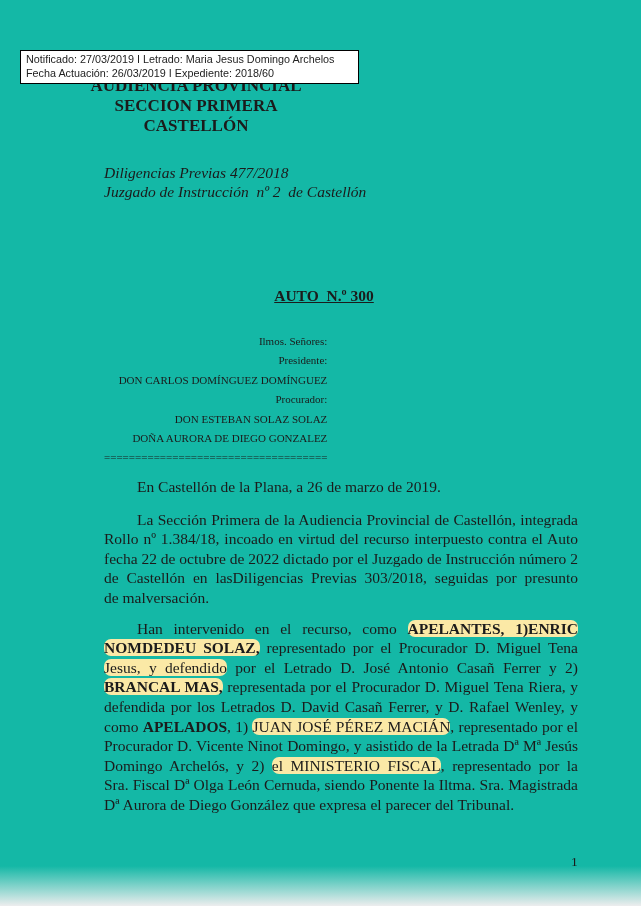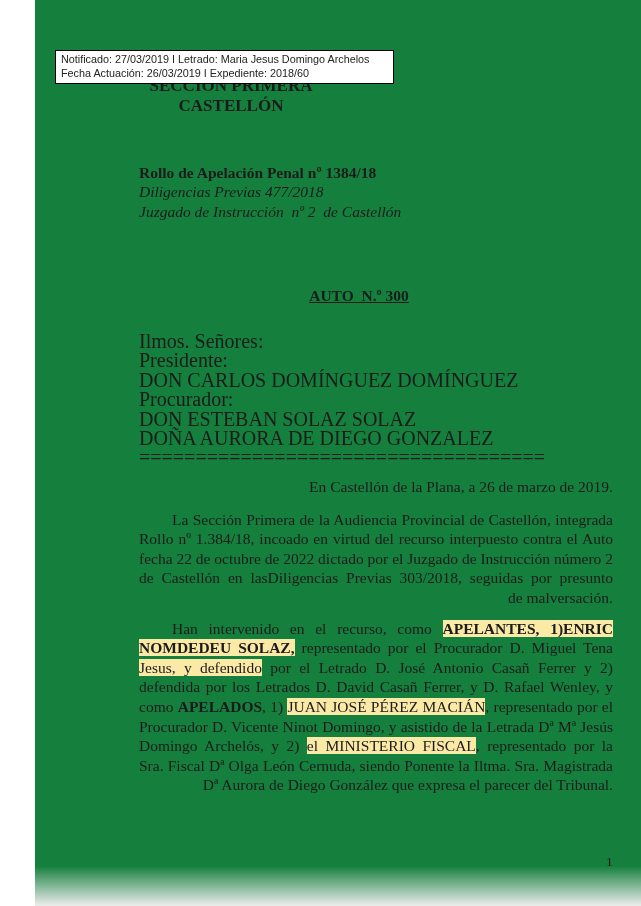--- a/index.html
+++ b/index.html
@@ -6,22 +6,21 @@
   body {
     width: 641px; height: 906px;
     background: #ffffff;
     font-family: "Liberation Serif", serif;
     color: #1b1b1b;
     overflow: hidden;
     position: relative;
   }
   .page {
     position: absolute; inset: 0;
-    background: #15803d;
-    margin-left: 35px;
+    background: #14b8a6;
   }
   .page-shade {
     position: absolute; left: 0; right: 0; bottom: 0; height: 40px;
     background: linear-gradient(to bottom, rgba(235,235,235,0) 0%, #ededee 100%);
     pointer-events: none;
   }
 
   
   .notice {
     position: absolute; left: 20px; top: 50px;
@@ -56,67 +55,67 @@
     position: absolute; left: 0; top: 287px; width: 648px;
     text-align: center;
     font-weight: bold; font-size: 15.5px;
     text-decoration: underline;
     white-space: pre;
   }
 
   
   .judges-block {
     position: absolute; left: 104px; top: 332px;
-    font-size: 20px; line-height: 19.4px;
+    font-size: 11px; line-height: 19.4px; text-align: right;
   }
 
   
   .body-block {
     position: absolute; left: 104px; top: 477px; width: 474px;
     font-size: 15.5px; line-height: 19.6px;
   }
   .para { margin: 0 0 0 0; }
   .para.gap-md { margin-bottom: 13px; }
   .para.gap-sm { margin-bottom: 11px; }
   .jline {
     text-align: justify;
     height: 19.6px; overflow: hidden;
   }
   .jline::after { content: ""; display: inline-block; width: 100%; height: 0; }
   .jlast {
-    text-align: right;
+    text-align: left;
     height: 19.6px; overflow: hidden;
   }
   .indent { text-indent: 33px; }
   .bold { font-weight: bold; }
-  .hl { background-color: #fbe9a6; }
+  .hl { background-color: #fbe9a6; border-radius: 7px; }
 
   
   .page-number {
     position: absolute; left: 571px; top: 854px;
     font-size: 13.5px;
   }
 </style>
 </head>
 <body>
 
 <div class="page">
 
   <div class="notice">
     <div>Notificado: 27/03/2019 I Letrado: Maria Jesus Domingo Archelos</div>
     <div>Fecha Actuación: 26/03/2019 I Expediente: 2018/60</div>
   </div>
 
   <div class="court-header">
+    <div>AUDIENCIA PROVINCIAL</div>
     <div>SECCION PRIMERA</div>
     <div>CASTELLÓN</div>
   </div>
 
   <div class="case-block">
-    <div class="bold-line">Rollo de Apelación Penal nº 1384/18</div>
     <div class="italic-line">Diligencias Previas 477/2018</div>
     <div class="italic-line">Juzgado de Instrucción  nº 2  de Castellón</div>
   </div>
 
   <div class="auto-title">AUTO  N.º 300</div>
 
   <div class="judges-block">
     <div>Ilmos. Señores:</div>
     <div>Presidente:</div>
     <div>DON CARLOS DOMÍNGUEZ DOMÍNGUEZ</div>
@@ -134,20 +133,21 @@
         <div class="jline indent"><span>La Sección Primera de la Audiencia Provincial de Castellón, integrada</span></div>
         <div class="jline"><span>Rollo nº 1.384/18, incoado en virtud del recurso interpuesto contra el Auto de</span></div>
         <div class="jline"><span>fecha 22 de octubre de 2022 dictado por el Juzgado de Instrucción número 2</span></div>
         <div class="jline"><span>de Castellón en lasDiligencias Previas 303/2018, seguidas por presunto delito</span></div>
         <div class="jlast"><span>de malversación.</span></div>
       </div>
     <div class="para">
         <div class="jline indent"><span>Han intervenido en el recurso, como </span><span class="bold hl">APELANTES, 1)ENRIC</span></div>
         <div class="jline"><span class="bold hl">NOMDEDEU SOLAZ,</span><span> representado por el Procurador D. Miguel Tena</span></div>
         <div class="jline"><span class="hl">Jesus, y defendido</span><span> por el Letrado D. José Antonio Casañ Ferrer y 2) </span></div>
+        <div class="jline"><span class="bold hl">BRANCAL MAS,</span><span> representada por el Procurador D. Miguel Tena Riera, y</span></div>
         <div class="jline"><span>defendida por los Letrados D. David Casañ Ferrer, y D. Rafael Wenley, y</span></div>
         <div class="jline"><span>como </span><span class="bold">APELADOS</span><span>, 1) </span><span class="hl">JUAN JOSÉ PÉREZ MACIÁN</span><span>, representado por el</span></div>
         <div class="jline"><span>Procurador D. Vicente Ninot Domingo, y asistido de la Letrada Dª Mª Jesús</span></div>
         <div class="jline"><span>Domingo Archelós, y 2) </span><span class="hl">el MINISTERIO FISCAL</span><span>, representado por la Ilma.</span></div>
         <div class="jline"><span>Sra. Fiscal Dª Olga León Cernuda, siendo Ponente la Iltma. Sra. Magistrada</span></div>
         <div class="jlast"><span>Dª Aurora de Diego González que expresa el parecer del Tribunal.</span></div>
       </div>
   </div>
 
   <div class="page-number">1</div>

